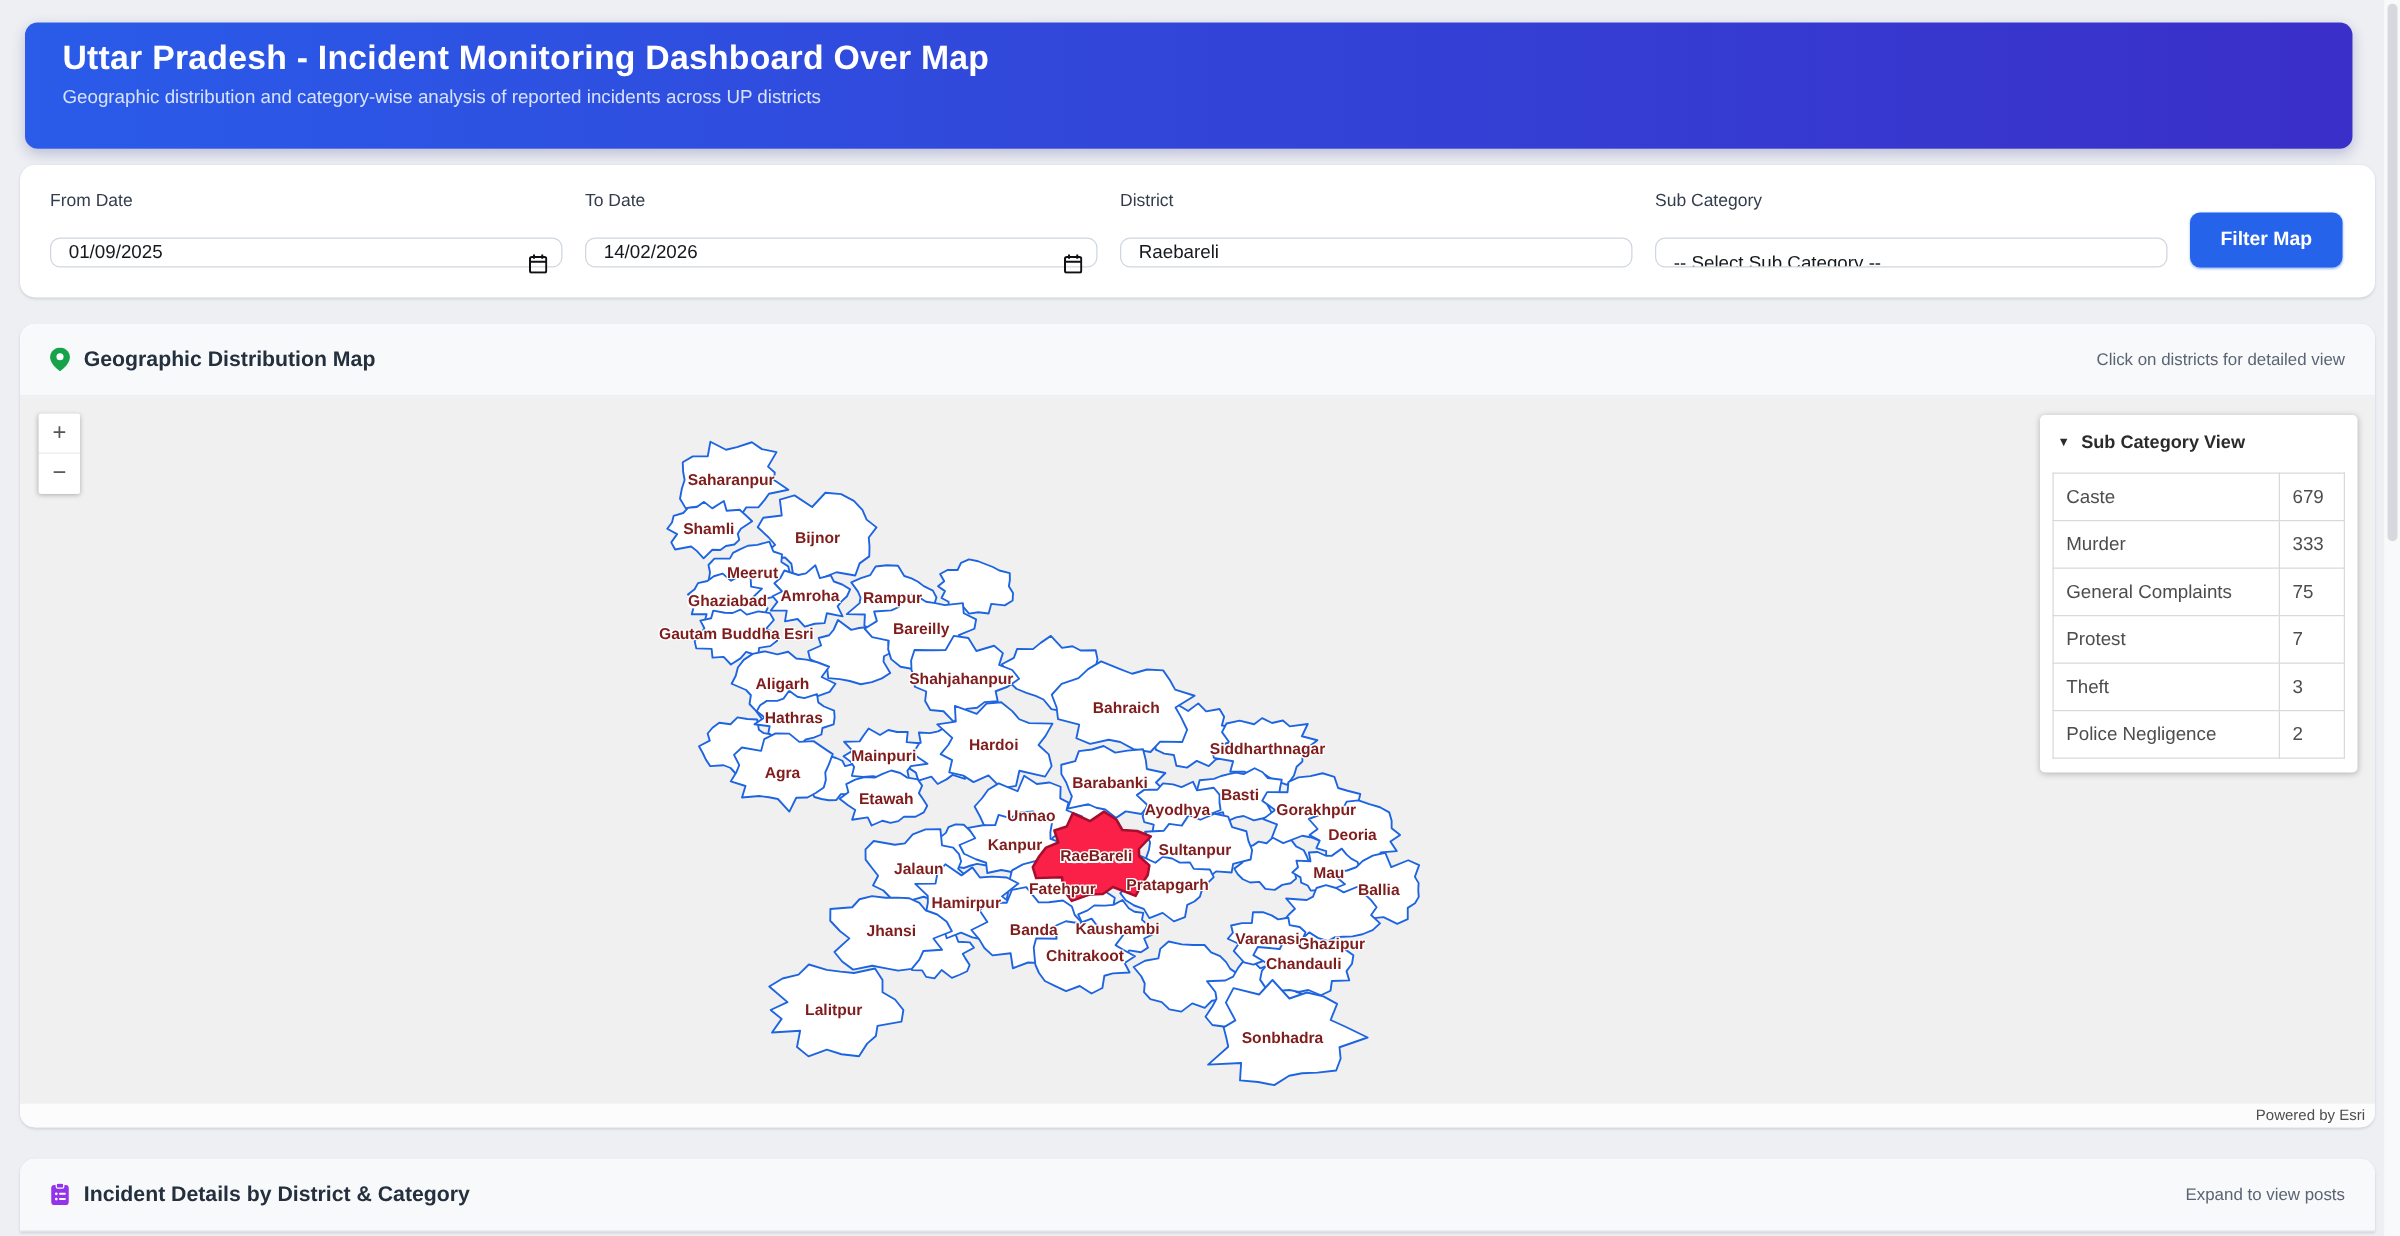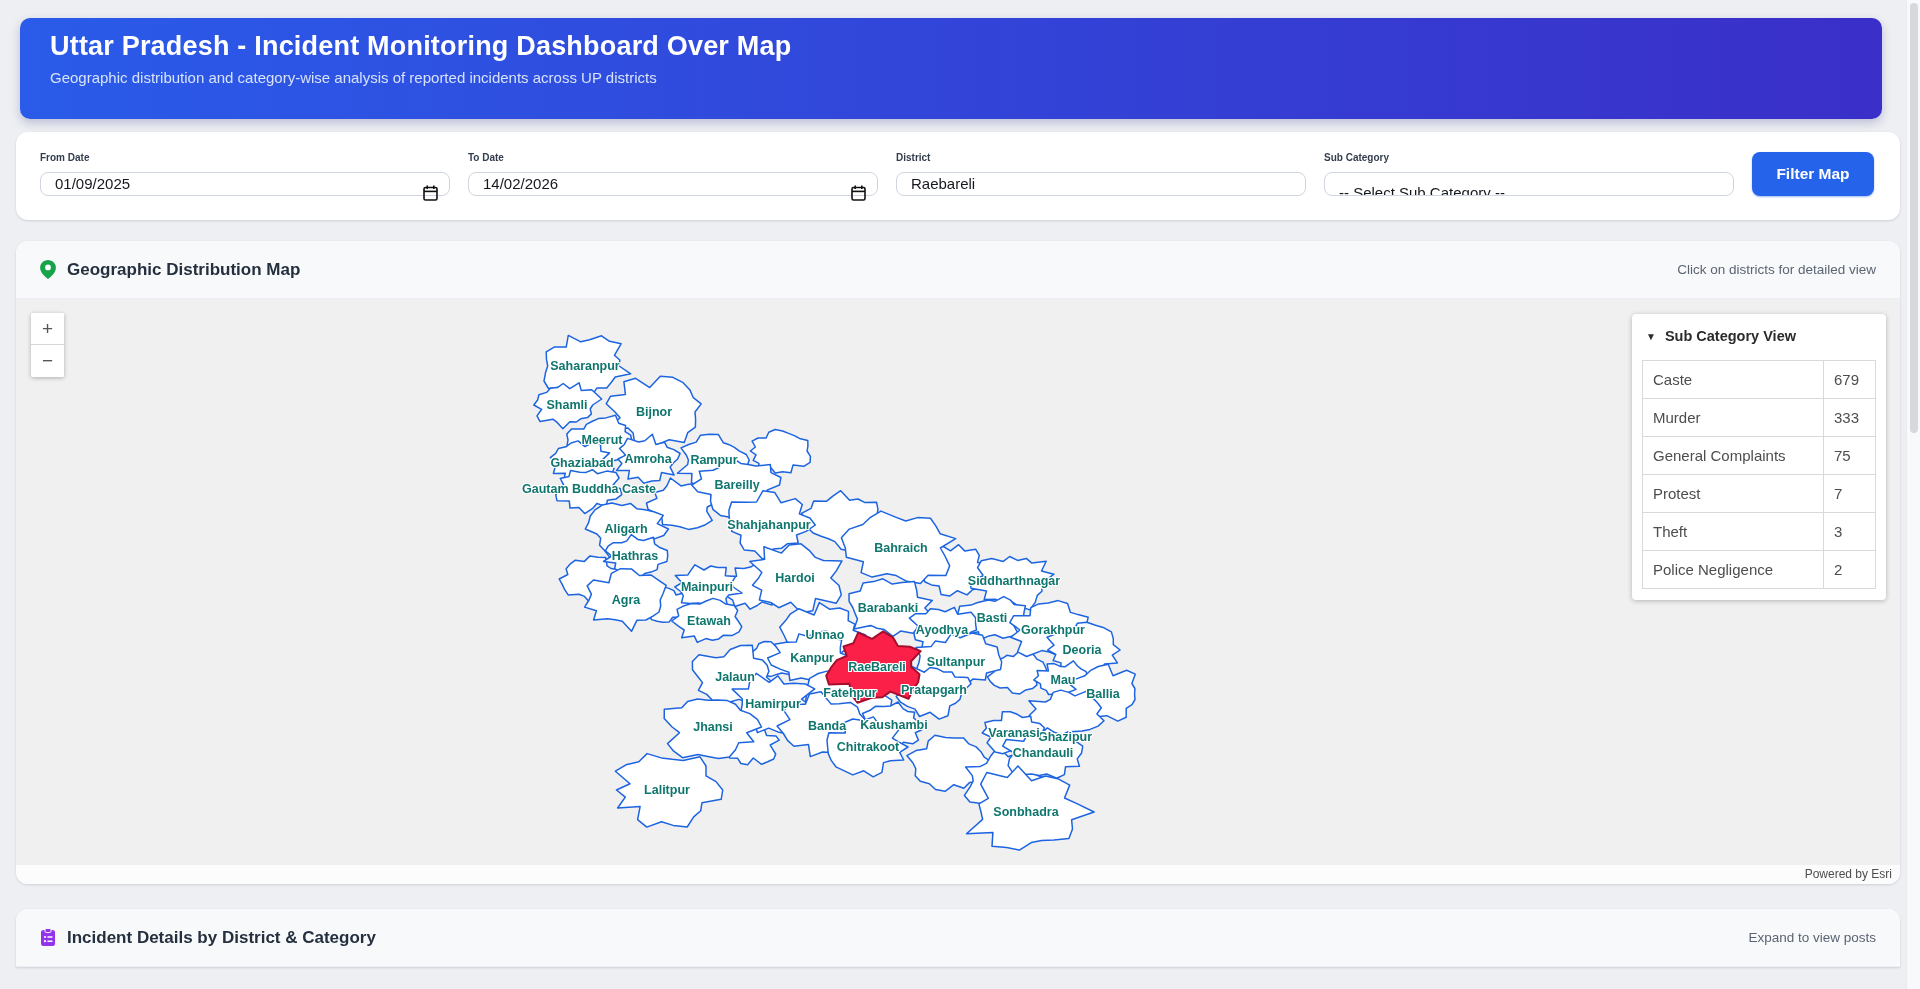--- a/index.html
+++ b/index.html
@@ -32,21 +32,21 @@
   }
 
   
   .filters {
     margin-top:13px;
     padding:20px 26px 24px 24px;
     display:grid;
     grid-template-columns:1fr 1fr 1fr 1fr 122px;
     column-gap:18px;
   }
-  .field label { display:block; font-size:10px; font-weight:700; color:#333d4d; margin-bottom:9px; }
+  .field label { display:block; font-size:14px; font-weight:400; color:#333d4d; margin-bottom:22px; }
   .field .inputwrap { position:relative; }
   .field input, .field .selectbox {
     width:100%; height:24px;
     border:1px solid #cfd6df; border-radius:8px;
     font-family:"Liberation Sans", sans-serif;
     font-size:15px; color:#15181d;
     padding:0 14px; background:#fff;
     line-height:40px;
   }
   .field .date-input { padding-right:38px; }
@@ -72,21 +72,21 @@
     padding:0 24px; gap:11px;
   }
   .card-head .head-title { font-size:17px; font-weight:700; color:#25303e; }
   .card-head .head-hint  { margin-left:auto; font-size:13.5px; color:#5b6472; }
 
   
   .map-body { position:relative; height:585px; background:#f0f0f1; overflow:hidden; }
   .map-body svg.mapsvg { position:absolute; left:0; top:0; }
   .dlabel {
     position:absolute; transform:translate(-50%,-50%);
-    font-size:12.5px; font-weight:700; color:#0f766e; white-space:nowrap;
+    font-size:12.5px; font-weight:700; color:#7f1d1d; white-space:nowrap;
     text-shadow:1px 0 0 #fff,-1px 0 0 #fff,0 1px 0 #fff,0 -1px 0 #fff,
                 1px 1px 0 #fff,-1px -1px 0 #fff,1px -1px 0 #fff,-1px 1px 0 #fff;
     cursor:pointer;
   }
   .zoom-ctl {
     position:absolute; left:15px; top:14px; width:33px;
     background:#fff; border-radius:2px;
     box-shadow:0 1px 4px rgba(0,0,0,.28);
   }
   .zoom-btn {
@@ -252,21 +252,21 @@
           <path d="M895.3,368.0L903.5,375.3L902.2,383.0L897.4,390.4L892.5,399.7L874.4,392.6L866.3,398.2L855.6,398.7L841.5,403.7L834.6,394.6L833.6,384.8L812.9,385.5L810.2,376.7L815.4,368.0L820.8,361.1L830.7,357.0L827.5,347.4L837.4,344.2L842.2,333.6L856.1,339.9L867.2,332.3L877.0,338.6L881.9,347.0L893.8,347.8L904.7,352.1L895.1,362.2Z" fill="#fb2047" stroke="#a50f2d" stroke-width="2" stroke-linejoin="round"></path>
         </svg>
       <div id="district-labels">
           <div class="dlabel" style="left: 569px; top: 67px;">Saharanpur</div>
           <div class="dlabel" style="left: 551px; top: 106px;">Shamli</div>
           <div class="dlabel" style="left: 638px; top: 113px;">Bijnor</div>
           <div class="dlabel" style="left: 586px; top: 141px;">Meerut</div>
           <div class="dlabel" style="left: 566px; top: 164px;">Ghaziabad</div>
           <div class="dlabel" style="left: 632px; top: 160px;">Amroha</div>
           <div class="dlabel" style="left: 698px; top: 161px;">Rampur</div>
-          <div class="dlabel" style="left: 573px; top: 190px;">Gautam Buddha Caste</div>
+          <div class="dlabel" style="left: 573px; top: 190px;">Gautam Buddha Esri</div>
           <div class="dlabel" style="left: 721px; top: 186px;">Bareilly</div>
           <div class="dlabel" style="left: 753px; top: 226px;">Shahjahanpur</div>
           <div class="dlabel" style="left: 610px; top: 230px;">Aligarh</div>
           <div class="dlabel" style="left: 619px; top: 257px;">Hathras</div>
           <div class="dlabel" style="left: 885px; top: 249px;">Bahraich</div>
           <div class="dlabel" style="left: 779px; top: 279px;">Hardoi</div>
           <div class="dlabel" style="left: 691px; top: 288px;">Mainpuri</div>
           <div class="dlabel" style="left: 998px; top: 282px;">Siddharthnagar</div>
           <div class="dlabel" style="left: 610px; top: 301px;">Agra</div>
           <div class="dlabel" style="left: 693px; top: 322px;">Etawah</div>

